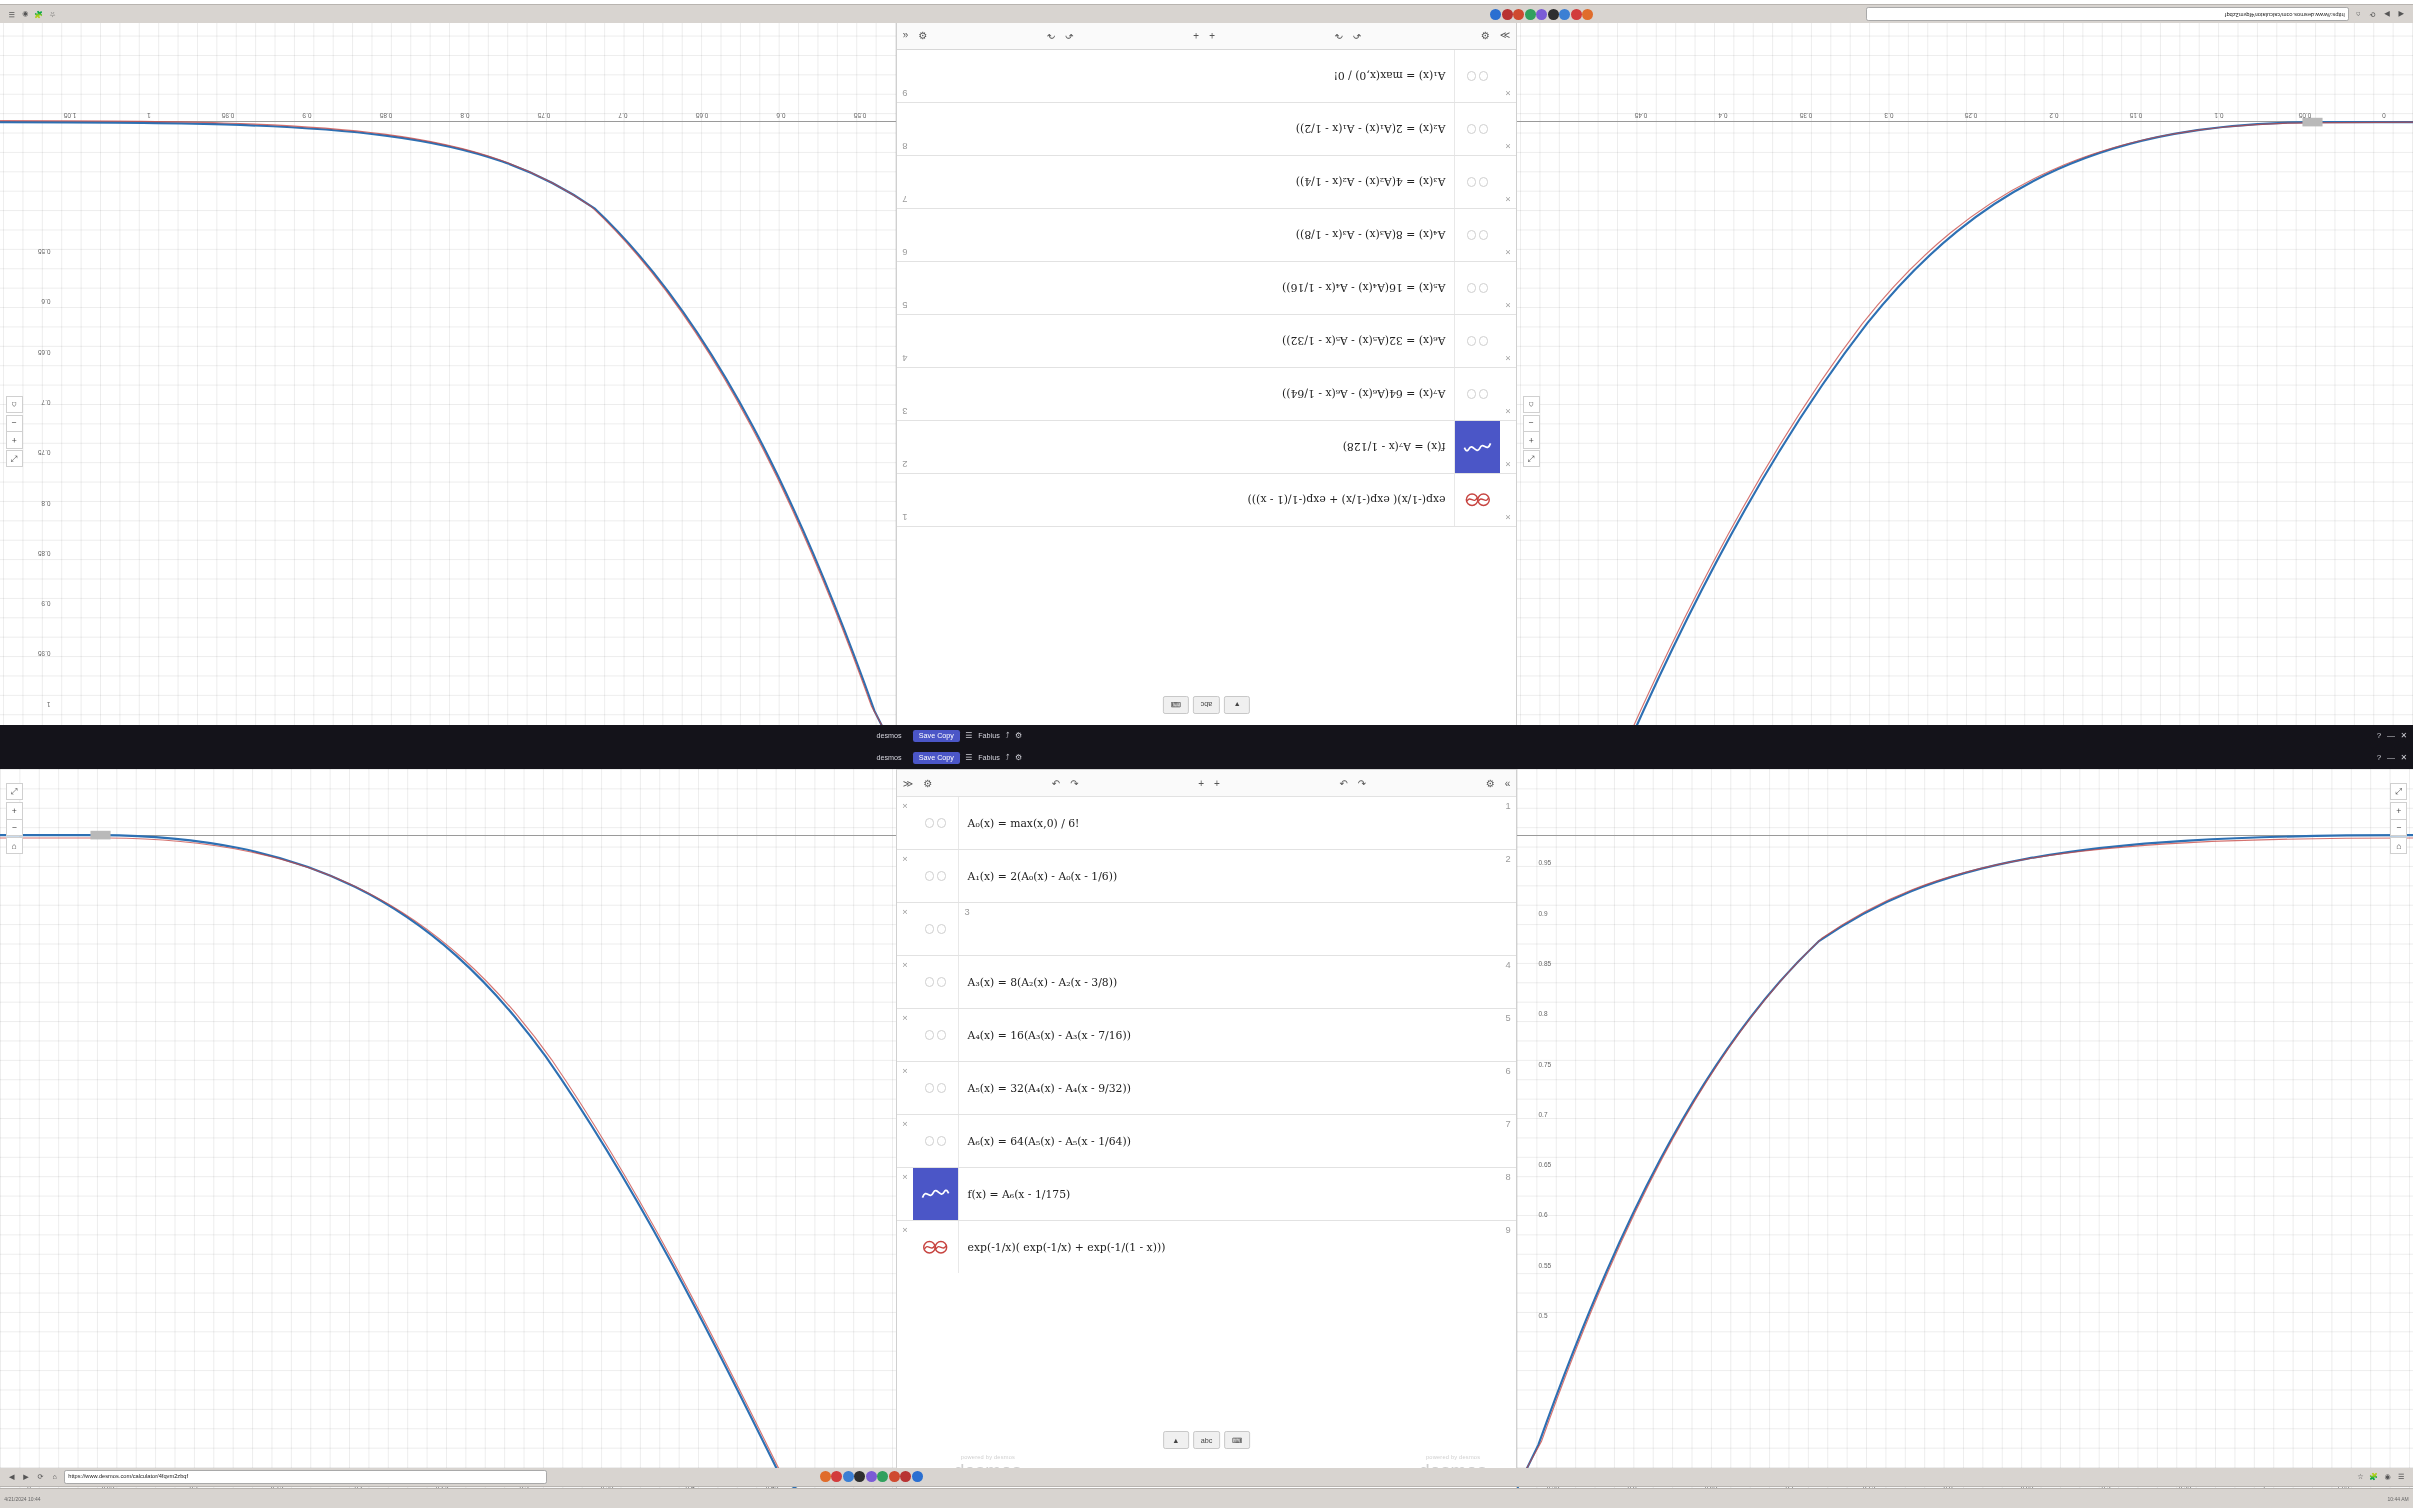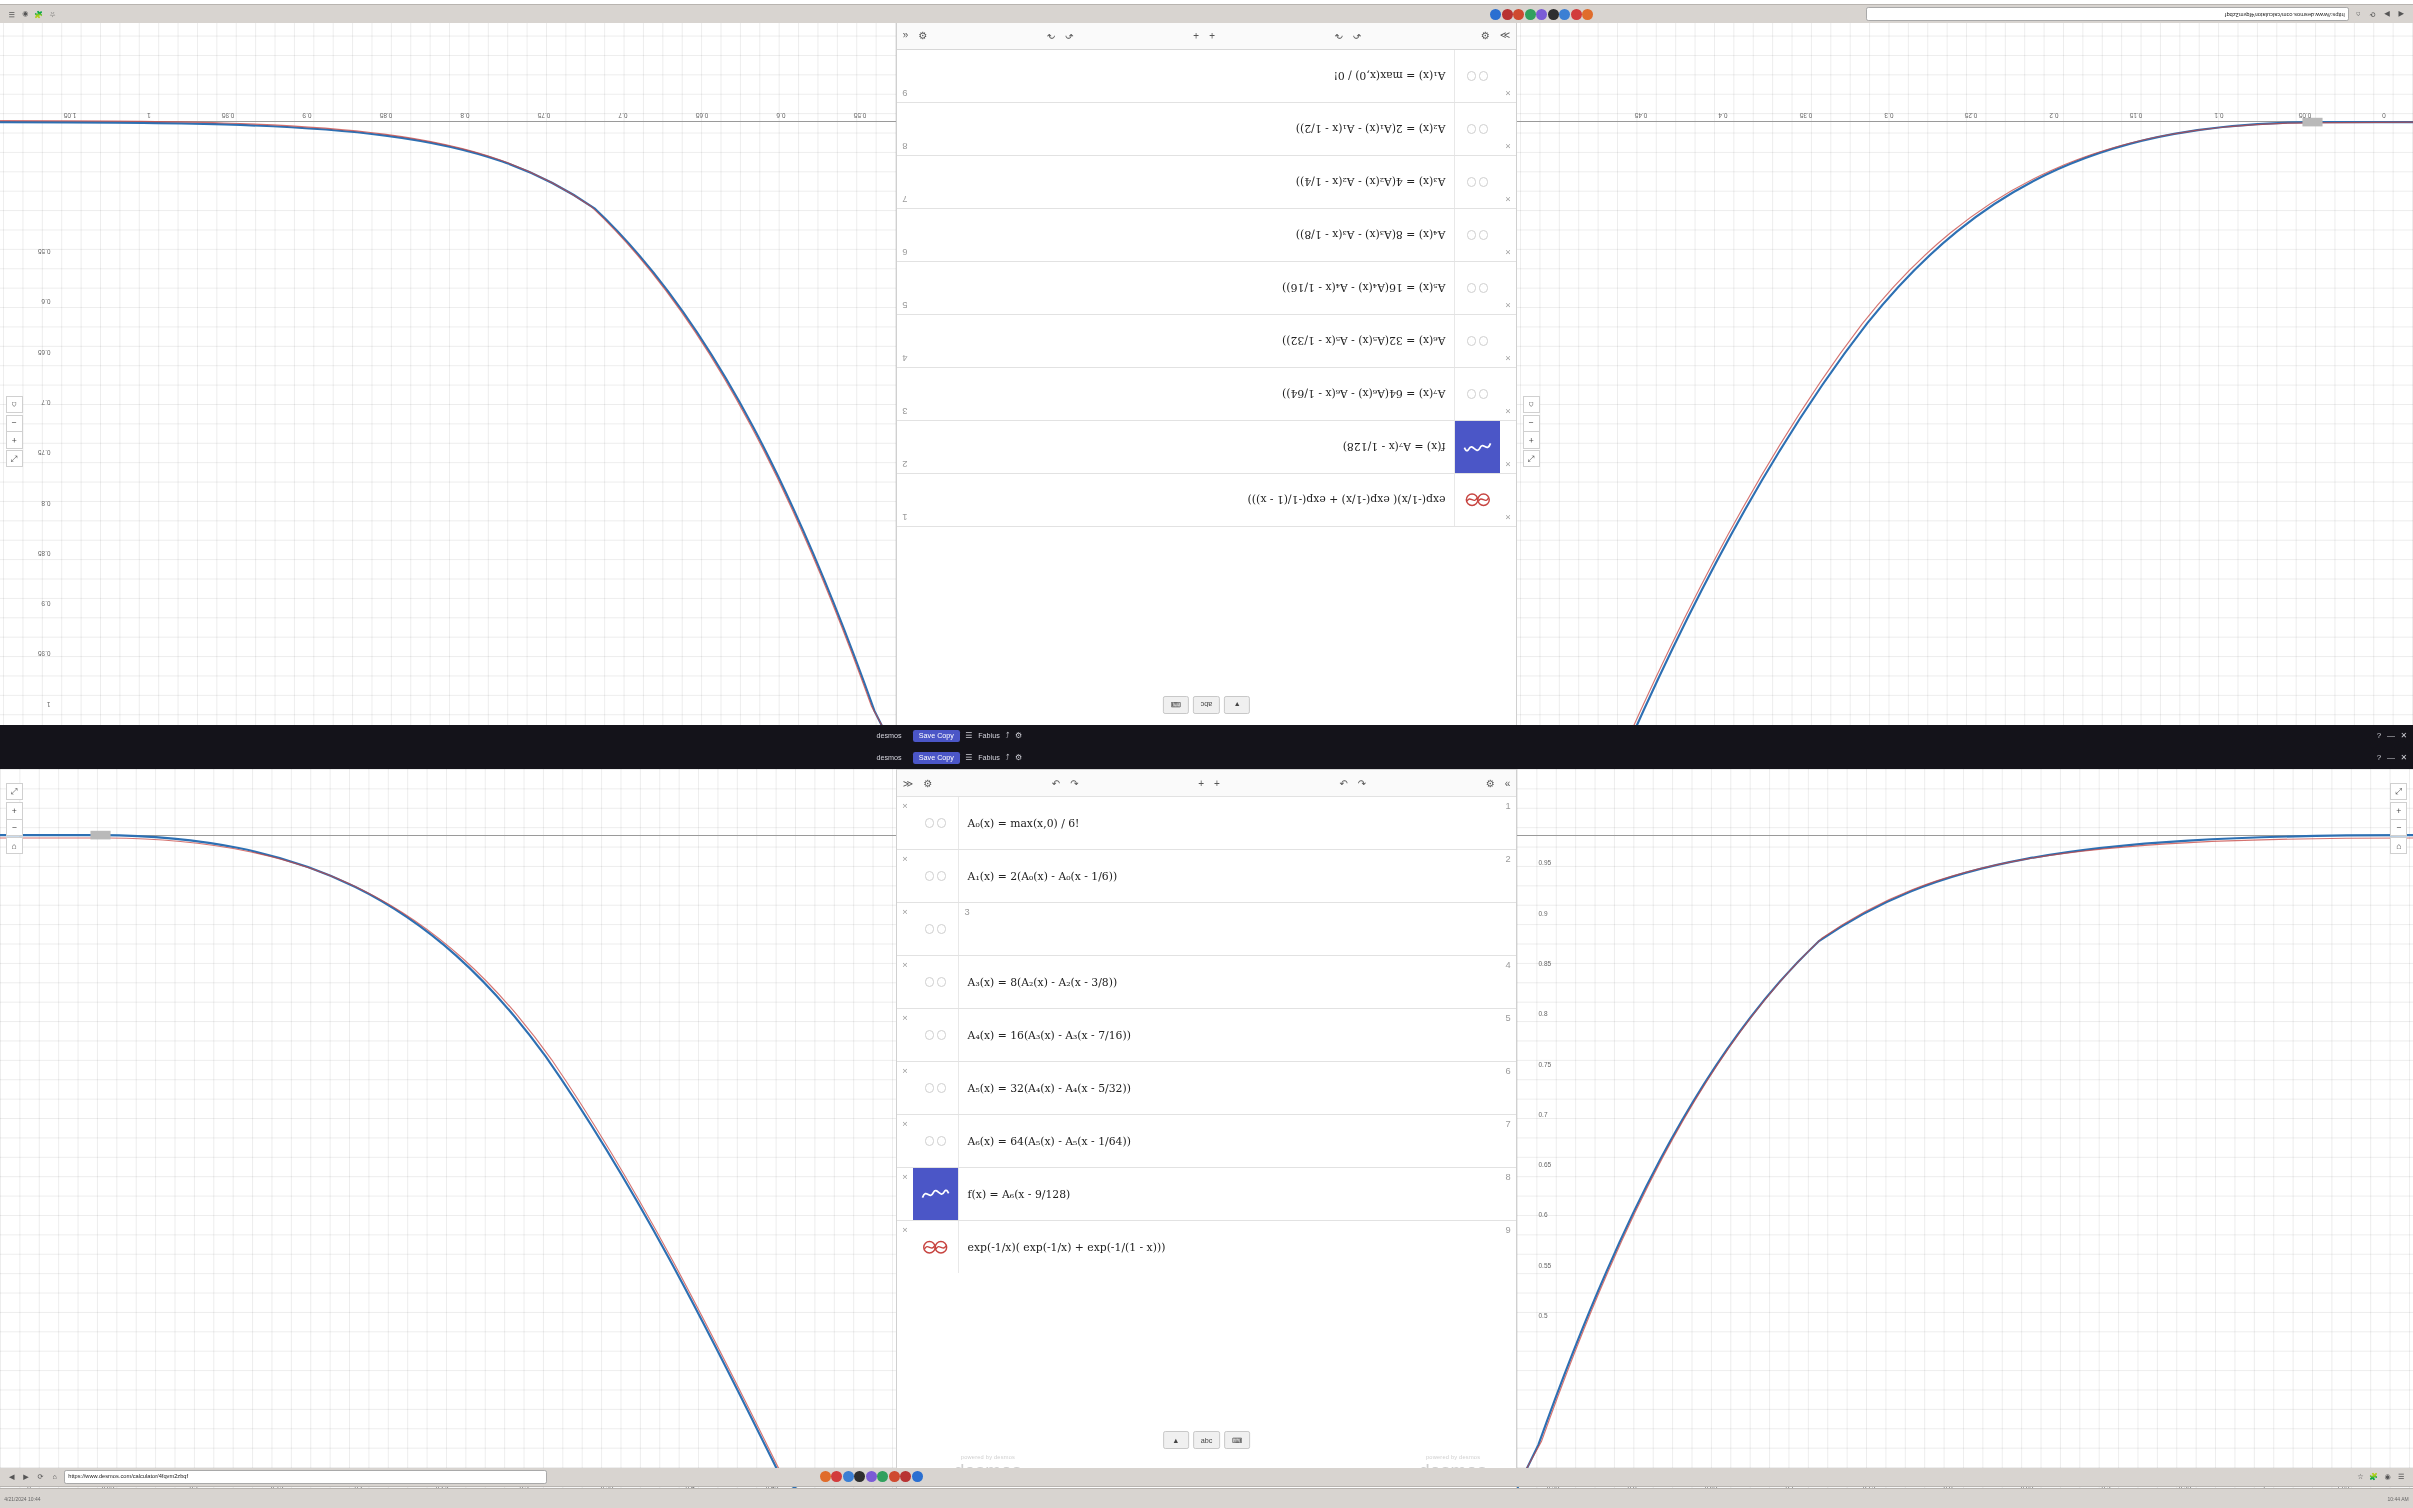--- a/index.html
+++ b/index.html
@@ -698,21 +698,21 @@
           </div>
 
           <div class="exprrow">
             <div class="expr-x">×</div>
             <div class="dot-cell">
               <div class="circles">
                 <span class="circ"></span>
                 <span class="circ"></span>
               </div>
             </div>
-            <div class="expr-body">A₅(x) = 32(A₄(x) - A₄(x - 5/32))</div>
+            <div class="expr-body">A₅(x) = 32(A₄(x) - A₄(x - 9/32))</div>
             <div class="expr-x">6</div>
           </div>
 
           <div class="exprrow">
             <div class="expr-x">×</div>
             <div class="dot-cell">
               <div class="circles">
                 <span class="circ"></span>
                 <span class="circ"></span>
               </div>
@@ -721,21 +721,21 @@
             <div class="expr-x">7</div>
           </div>
 
           <div class="exprrow">
             <div class="expr-x">×</div>
             <div class="dot-cell selected">
               <svg class="wave-ico" width="29" height="16" viewBox="0 0 40 22">
                 <path d="M2,16 C7,2 12,20 17,9 C22,0 27,18 32,8 C35,3 37,8 38,10" fill="none" stroke="#ffffff" stroke-width="2.4"></path>
               </svg>
             </div>
-            <div class="expr-body">f(x) = A₆(x - 9/128)</div>
+            <div class="expr-body">f(x) = A₆(x - 1/175)</div>
             <div class="expr-x">8</div>
           </div>
 
           <div class="exprrow">
             <div class="expr-x">×</div>
             <div class="dot-cell">
               <svg class="wave-ico" width="24.4" height="14.4" viewBox="0 0 34 20">
                 <circle cx="9" cy="10" r="8" fill="none" stroke="#c74440" stroke-width="2"></circle>
                 <circle cx="25" cy="10" r="8" fill="none" stroke="#c74440" stroke-width="2"></circle>
                 <path d="M2,13 C6,3 12,17 16,8" fill="none" stroke="#c74440" stroke-width="2"></path>

